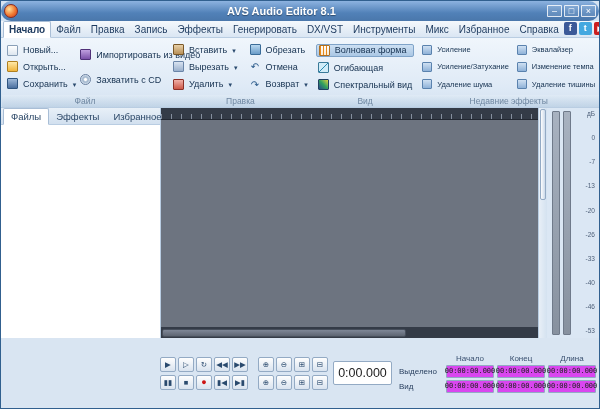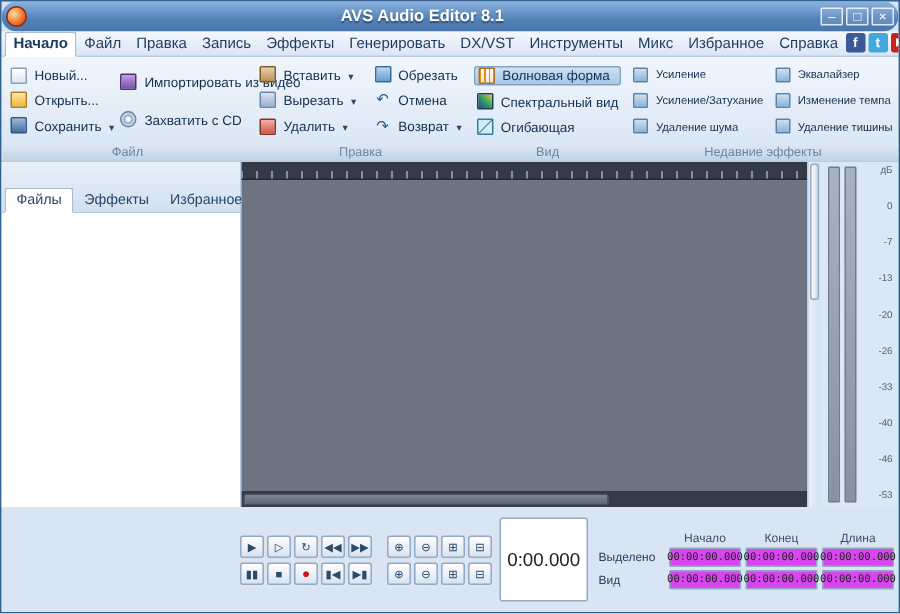--- a/index.html
+++ b/index.html
@@ -70,21 +70,21 @@
   .ico-wave { background:repeating-linear-gradient(90deg,#e88a1a 0 1px,transparent 1px 3px),
               linear-gradient(#fff,#f8e8d0); border:1px solid #b07020; }
   .ico-spectral { background:linear-gradient(45deg,#2a4a8a,#30a060 50%,#e0d040); border:1px solid #204060; }
   .ico-env { background:linear-gradient(135deg,#d0ecf8 45%,#2a8ab0 50%,#d0ecf8 55%); border:1px solid #3a7a98; }
   .ico-fx  { width:10px; height:10px; background:linear-gradient(#cfe0f2,#8fb2d8); border:1px solid #5a82ae; }
 
   
   .content { flex:1; display:flex; min-height:0; }
   .sidebar { width:160px; flex:0 0 auto; border-right:1px solid #b9cde2; display:flex;
              flex-direction:column; background:#fff; }
-  .stabs { height:34px; flex:0 0 auto; background:linear-gradient(#e8f0f8,#d2e0ef);
+  .stabs { height:17px; flex:0 0 auto; background:linear-gradient(#e8f0f8,#d2e0ef);
            border-bottom:1px solid #b9cde2; display:flex; align-items:flex-end; padding:0 2px; }
   .stab { font-size:9.5px; color:#2a4666; padding:2px 7px; }
   .stab.active { background:#fff; border:1px solid #a9bed6; border-bottom:1px solid #fff;
                  margin-bottom:-1px; border-radius:2px 2px 0 0; }
   .slist { flex:1; background:#fff; }
 
   .wave { flex:1; display:flex; flex-direction:column; min-width:0; }
   .ruler { height:12px; flex:0 0 auto; background:#343b47; position:relative;
            border-bottom:1px solid #232832; }
   .ruler-ticks { position:absolute; left:0; right:0; bottom:0; height:5px; opacity:.8;
@@ -107,21 +107,21 @@
   
   .bottombar { height:70px; flex:0 0 auto; background:#d9e5f2; display:flex; align-items:center; padding:2px 3px; }
   .bspacer { width:156px; flex:0 0 auto; }
   .transport { display:flex; flex-direction:column; gap:3px; }
   .trow { display:flex; gap:2px; align-items:center; }
   .tbtn { width:16px; height:15px; font-size:7.5px; display:flex; align-items:center; justify-content:center;
           background:linear-gradient(#fefefe,#d9e3ef); border:1px solid #93aac4; border-radius:2px;
           color:#2a4a6e; overflow:hidden; }
   .tbtn.rec { color:#cc1414; font-size:9px; }
   .tgap { width:6px; flex:0 0 auto; }
-  .timebox { width:60px; height:56px; background:#fff; border:1px solid #93aac4; display:flex;
+  .timebox { width:60px; height:24px; background:#fff; border:1px solid #93aac4; display:flex;
              align-items:center; justify-content:center; font-size:12.5px; color:#222;
              margin:0 5px; border-radius:2px; }
   .fields { display:grid; grid-template-columns:46px 48px 48px 48px; gap:2px 3px; align-items:center; }
   .fhead { text-align:center; font-size:8px; color:#3a5070; }
   .flabel { font-size:8px; color:#2a4060; padding-left:2px; }
   .fval { height:13px; background:#d946ef; border:1px solid #93aac4; font-size:7px;
           font-family:"DejaVu Sans Mono", monospace; display:flex; align-items:center;
           justify-content:center; border-radius:1px; color:#222; }
 </style>
 </head>
@@ -230,26 +230,26 @@
     <div class="rdiv"></div>
 
     <div class="rgroup">
       <div class="rbody">
         <div class="vcol">
           <div class="rbtn vbtn selected">
             <span class="ico ico-wave"></span>
             <span>Волновая форма</span>
           </div>
           <div class="rbtn vbtn">
+            <span class="ico ico-env"></span>
+            <span>Огибающая</span>
+          </div>
+          <div class="rbtn vbtn">
             <span class="ico ico-spectral"></span>
             <span>Спектральный вид</span>
-          </div>
-          <div class="rbtn vbtn">
-            <span class="ico ico-env"></span>
-            <span>Огибающая</span>
           </div>
         </div>
       </div>
       <div class="rlabel">Вид</div>
     </div>
 
     <div class="rdiv"></div>
 
     <div class="rgroup">
       <div class="rbody">

